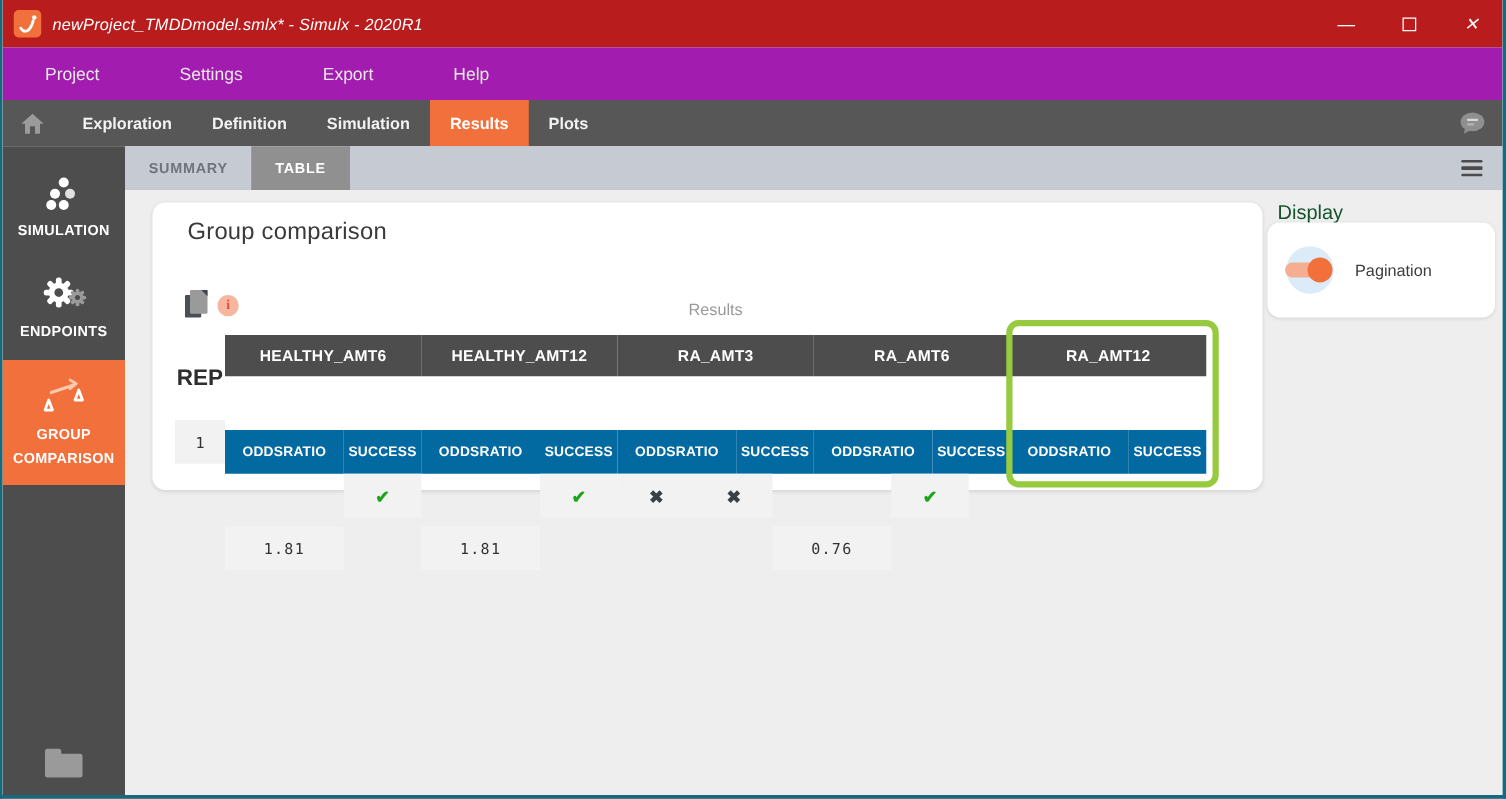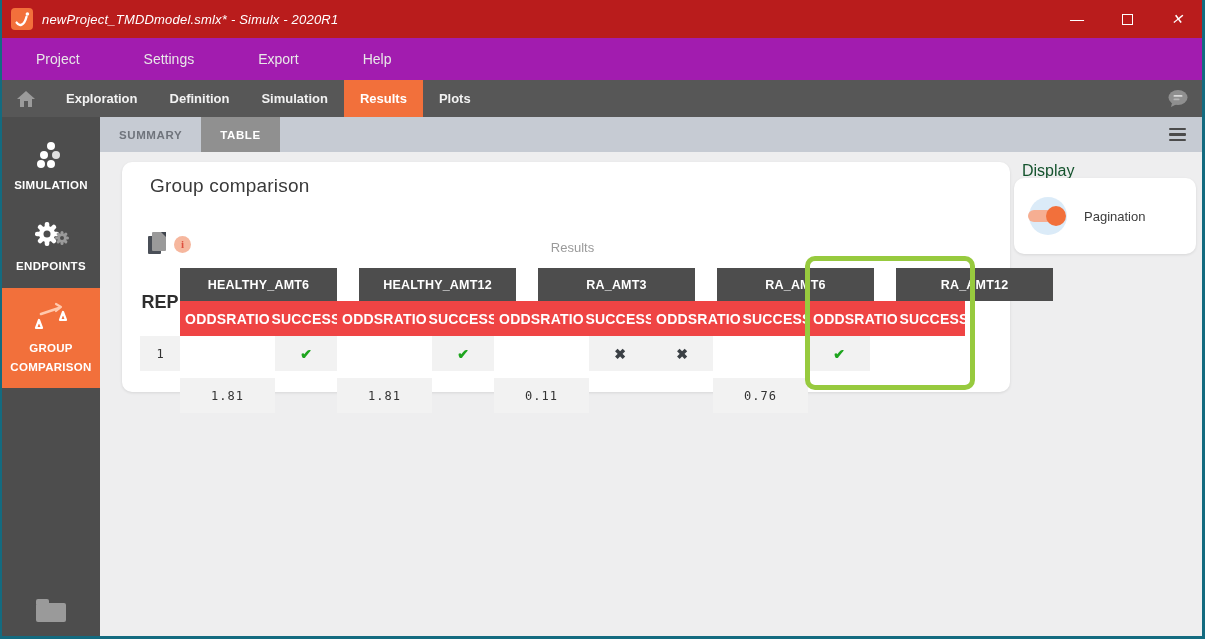--- a/index.html
+++ b/index.html
@@ -60,24 +60,24 @@
   .info-icon { width:17px; height:17px; border-radius:50%; background:#f6b79e; color:#dd4f3e; font-size:11px; font-weight:bold; font-family:"Liberation Serif", serif; display:flex; align-items:center; justify-content:center; }
 
   .target-label { position:absolute; left:58px; top:78px; width:785px; text-align:center; font-size:13px; color:#9a9a9a; }
 
   
   .tbl { position:absolute; left:18px; top:106px; display:flex; }
   .rep-col { width:40px; flex:none; }
   .rep-head { height:68px; display:flex; align-items:center; justify-content:center; font-size:18px; font-weight:bold; color:#2e2e2e; background:#fff; }
   .rep-val { height:35px; display:flex; align-items:center; justify-content:center; background:#f2f2f2; font-family:"DejaVu Sans Mono", monospace; font-size:12px; color:#333; }
   .tbl-main { display:flex; flex-direction:column; }
-  .group-row { display:flex;gap:22px; }
+  .group-row { display:flex; }
   .group-head { width:157px; height:33px; background:#4d4d4d; color:#fff; font-size:12.5px; font-weight:bold; display:flex; align-items:center; justify-content:center; letter-spacing:0.2px; }
   .sub-row, .data-row { display:flex; }
-  .sub-cell { height:35px; background:#ef4444; color:#fff; font-size:14px; font-weight:bold; display:flex; align-items:center; justify-content:center; letter-spacing:0.2px; }
+  .sub-cell { height:35px; background:#0369a1; color:#fff; font-size:11px; font-weight:bold; display:flex; align-items:center; justify-content:center; letter-spacing:0.2px;margin-top:43px; }
   .sub-cell.odds { width:95px; }
   .sub-cell.succ { width:62px; }
   .data-cell { height:35px; background:#f2f2f2; display:flex; align-items:center; justify-content:center; }
   .data-cell.odds { width:95px; font-family:"DejaVu Sans Mono", monospace; font-size:12px; color:#333; letter-spacing:1px;margin-top:42px; }
   .data-cell.succ { width:62px; font-size:14px; font-weight:bold; }
   .data-cell.succ.pass { color:#1ea51e; }
   .data-cell.succ.fail { color:#3b4045; }
 
   .highlight-box { position:absolute; left:683px; top:94px; width:170px; height:134px; border:5px solid #97ca3e; border-radius:10px; pointer-events:none; }
 
@@ -238,21 +238,20 @@
                 <span class="sub-cell odds">ODDSRATIO</span>
                 <span class="sub-cell succ">SUCCESS</span>
                 <span class="sub-cell odds">ODDSRATIO</span>
                 <span class="sub-cell succ">SUCCESS</span>
               </div>
               <div class="data-row">
                 <span class="data-cell odds">1.81</span>
                 <span class="data-cell succ pass">✔</span>
                 <span class="data-cell odds">1.81</span>
                 <span class="data-cell succ pass">✔</span>
-                <span class="data-cell odds">0.11</span>
                 <span class="data-cell succ fail">✖</span>
                 <span class="data-cell succ fail">✖</span>
                 <span class="data-cell odds">0.76</span>
                 <span class="data-cell succ pass">✔</span>
               </div>
             </div>
           </div>
 
           <div class="highlight-box"></div>
         </div>

